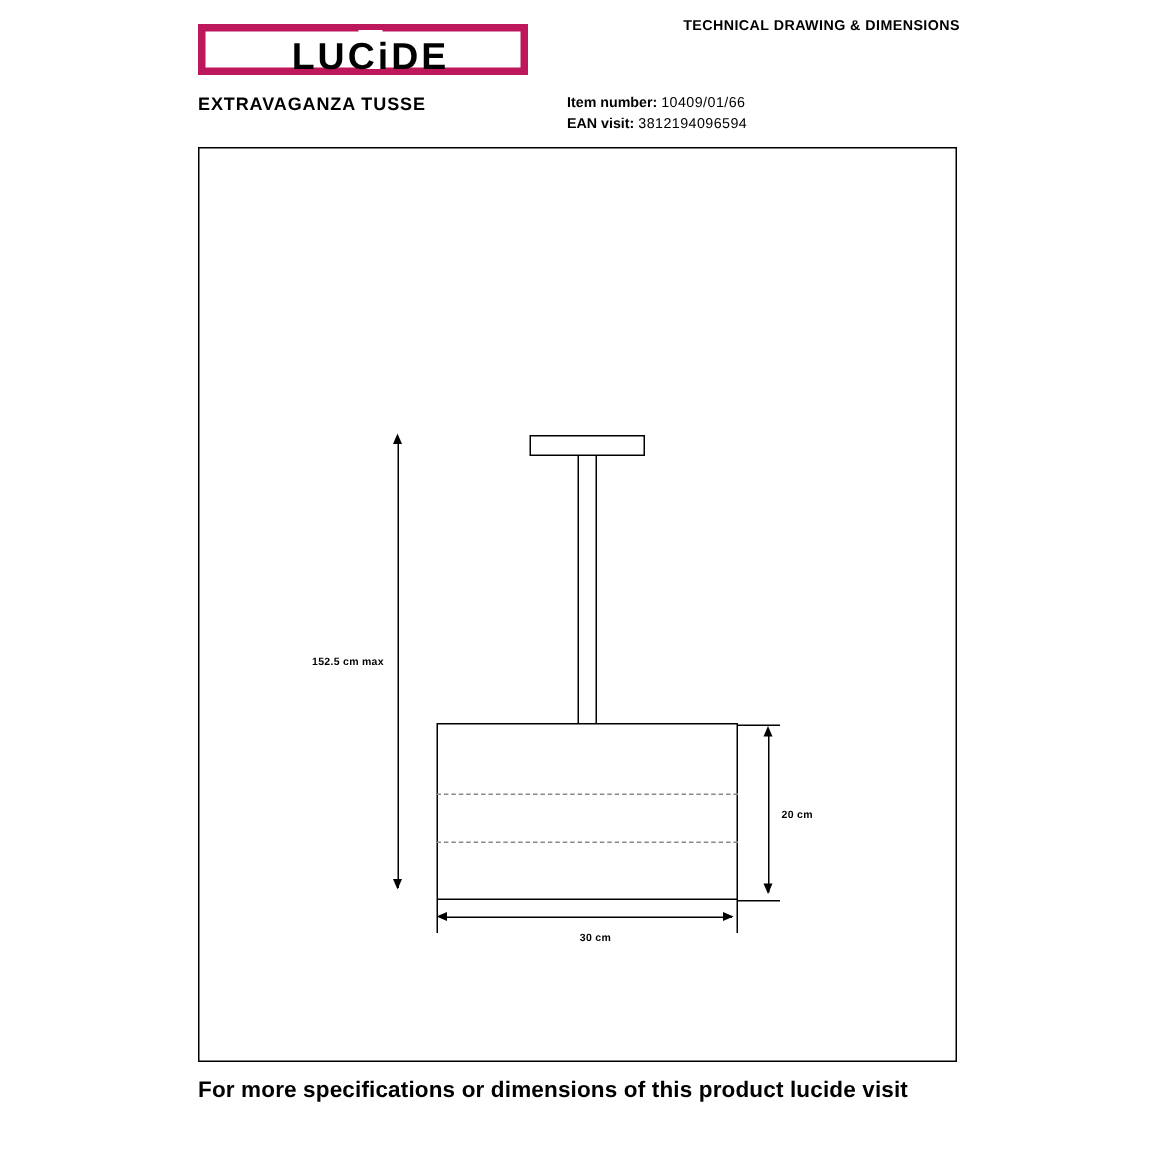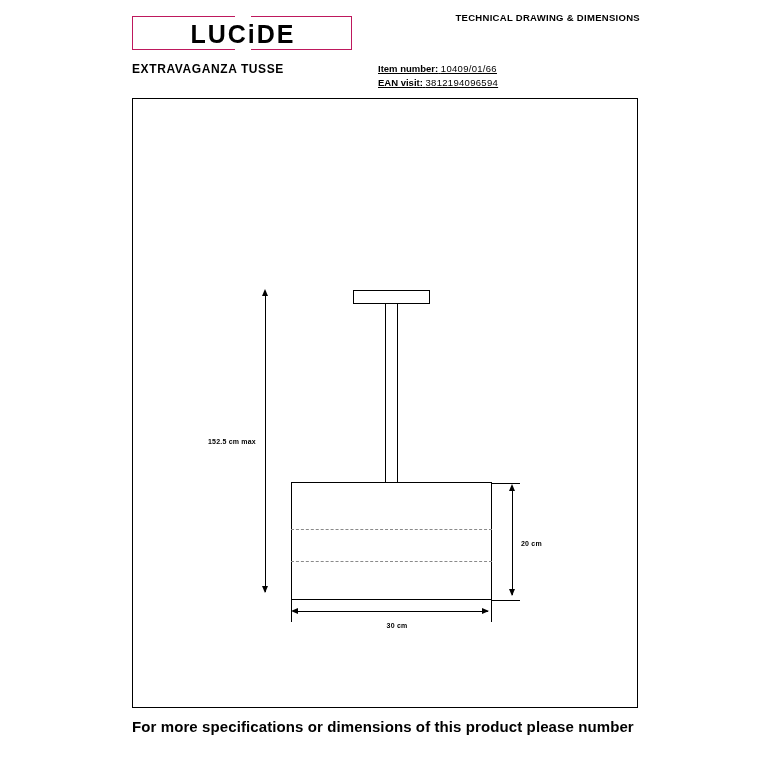--- a/index.html
+++ b/index.html
@@ -20,21 +20,21 @@
     height: 770px;
   }
 
   
   .logo-box {
     position: absolute;
     left: 132px;
     top: 16px;
     width: 220px;
     height: 34px;
-    border: 1px solid #be185d;
+    border: 5px solid #be185d;
     box-sizing: border-box;
   }
   .logo-text {
     position: absolute;
     left: 0;
     top: 0;
     width: 220px;
     height: 34px;
     line-height: 34px;
     text-align: center;
@@ -72,21 +72,21 @@
     font-weight: 700;
     letter-spacing: 0.6px;
   }
   .meta {
     position: absolute;
     left: 378px;
     top: 62px;
     font-size: 9.5px;
     line-height: 14px;
   }
-  .meta .row { white-space: nowrap; text-decoration: underline; }
+  .meta .row { white-space: nowrap; }
   .meta .k { font-weight: 700; }
   .meta .v { font-weight: 400; letter-spacing: 0.3px; }
 
   
   .frame {
     position: absolute;
     left: 132px;
     top: 98px;
     width: 506px;
     height: 610px;
@@ -321,15 +321,15 @@
   <div class="arrow arrow-down a-s-bot"></div>
   <div class="label-shade-h">20 cm</div>
 
   <div class="tick-w-left"></div>
   <div class="tick-w-right"></div>
   <div class="dim-h-width"></div>
   <div class="arrow arrow-left a-w-left"></div>
   <div class="arrow arrow-right a-w-right"></div>
   <div class="label-width"><span>30 cm</span></div>
 
-  <div class="footer-line1">For more specifications or dimensions of this product please number</div>
+  <div class="footer-line1">For more specifications or dimensions of this product lucide visit</div>
 
 </div>
 
 </body></html>

